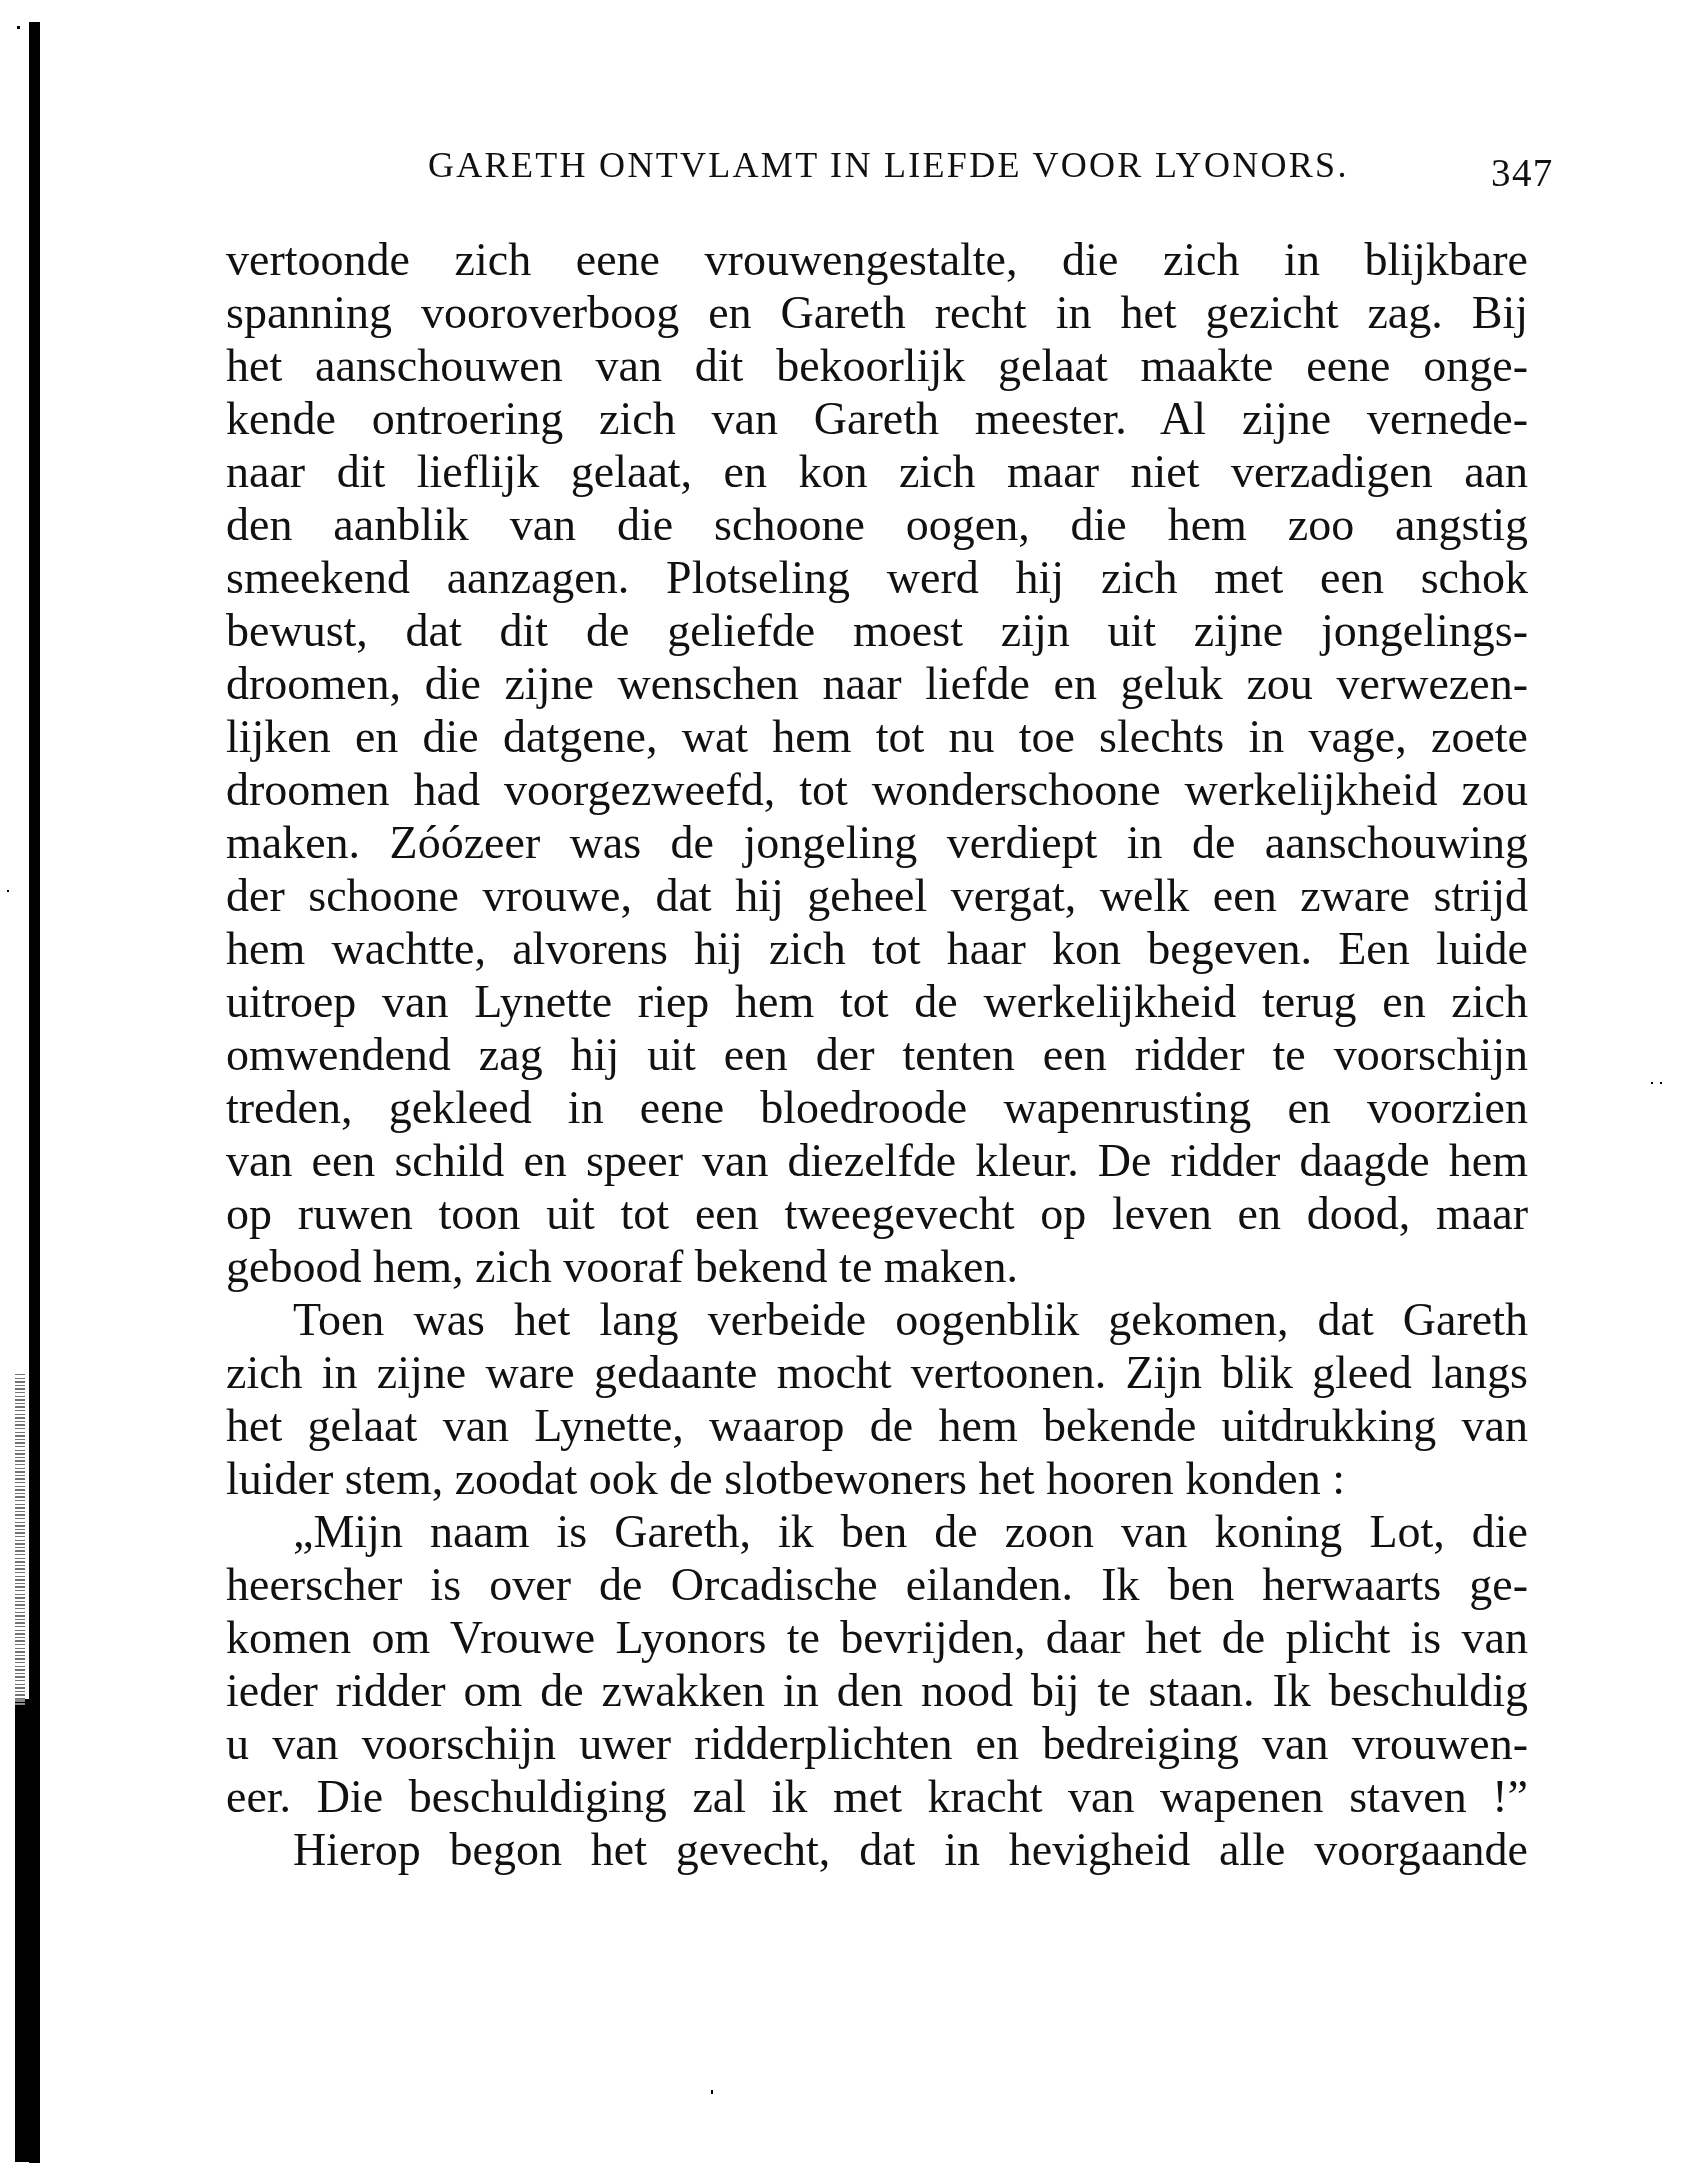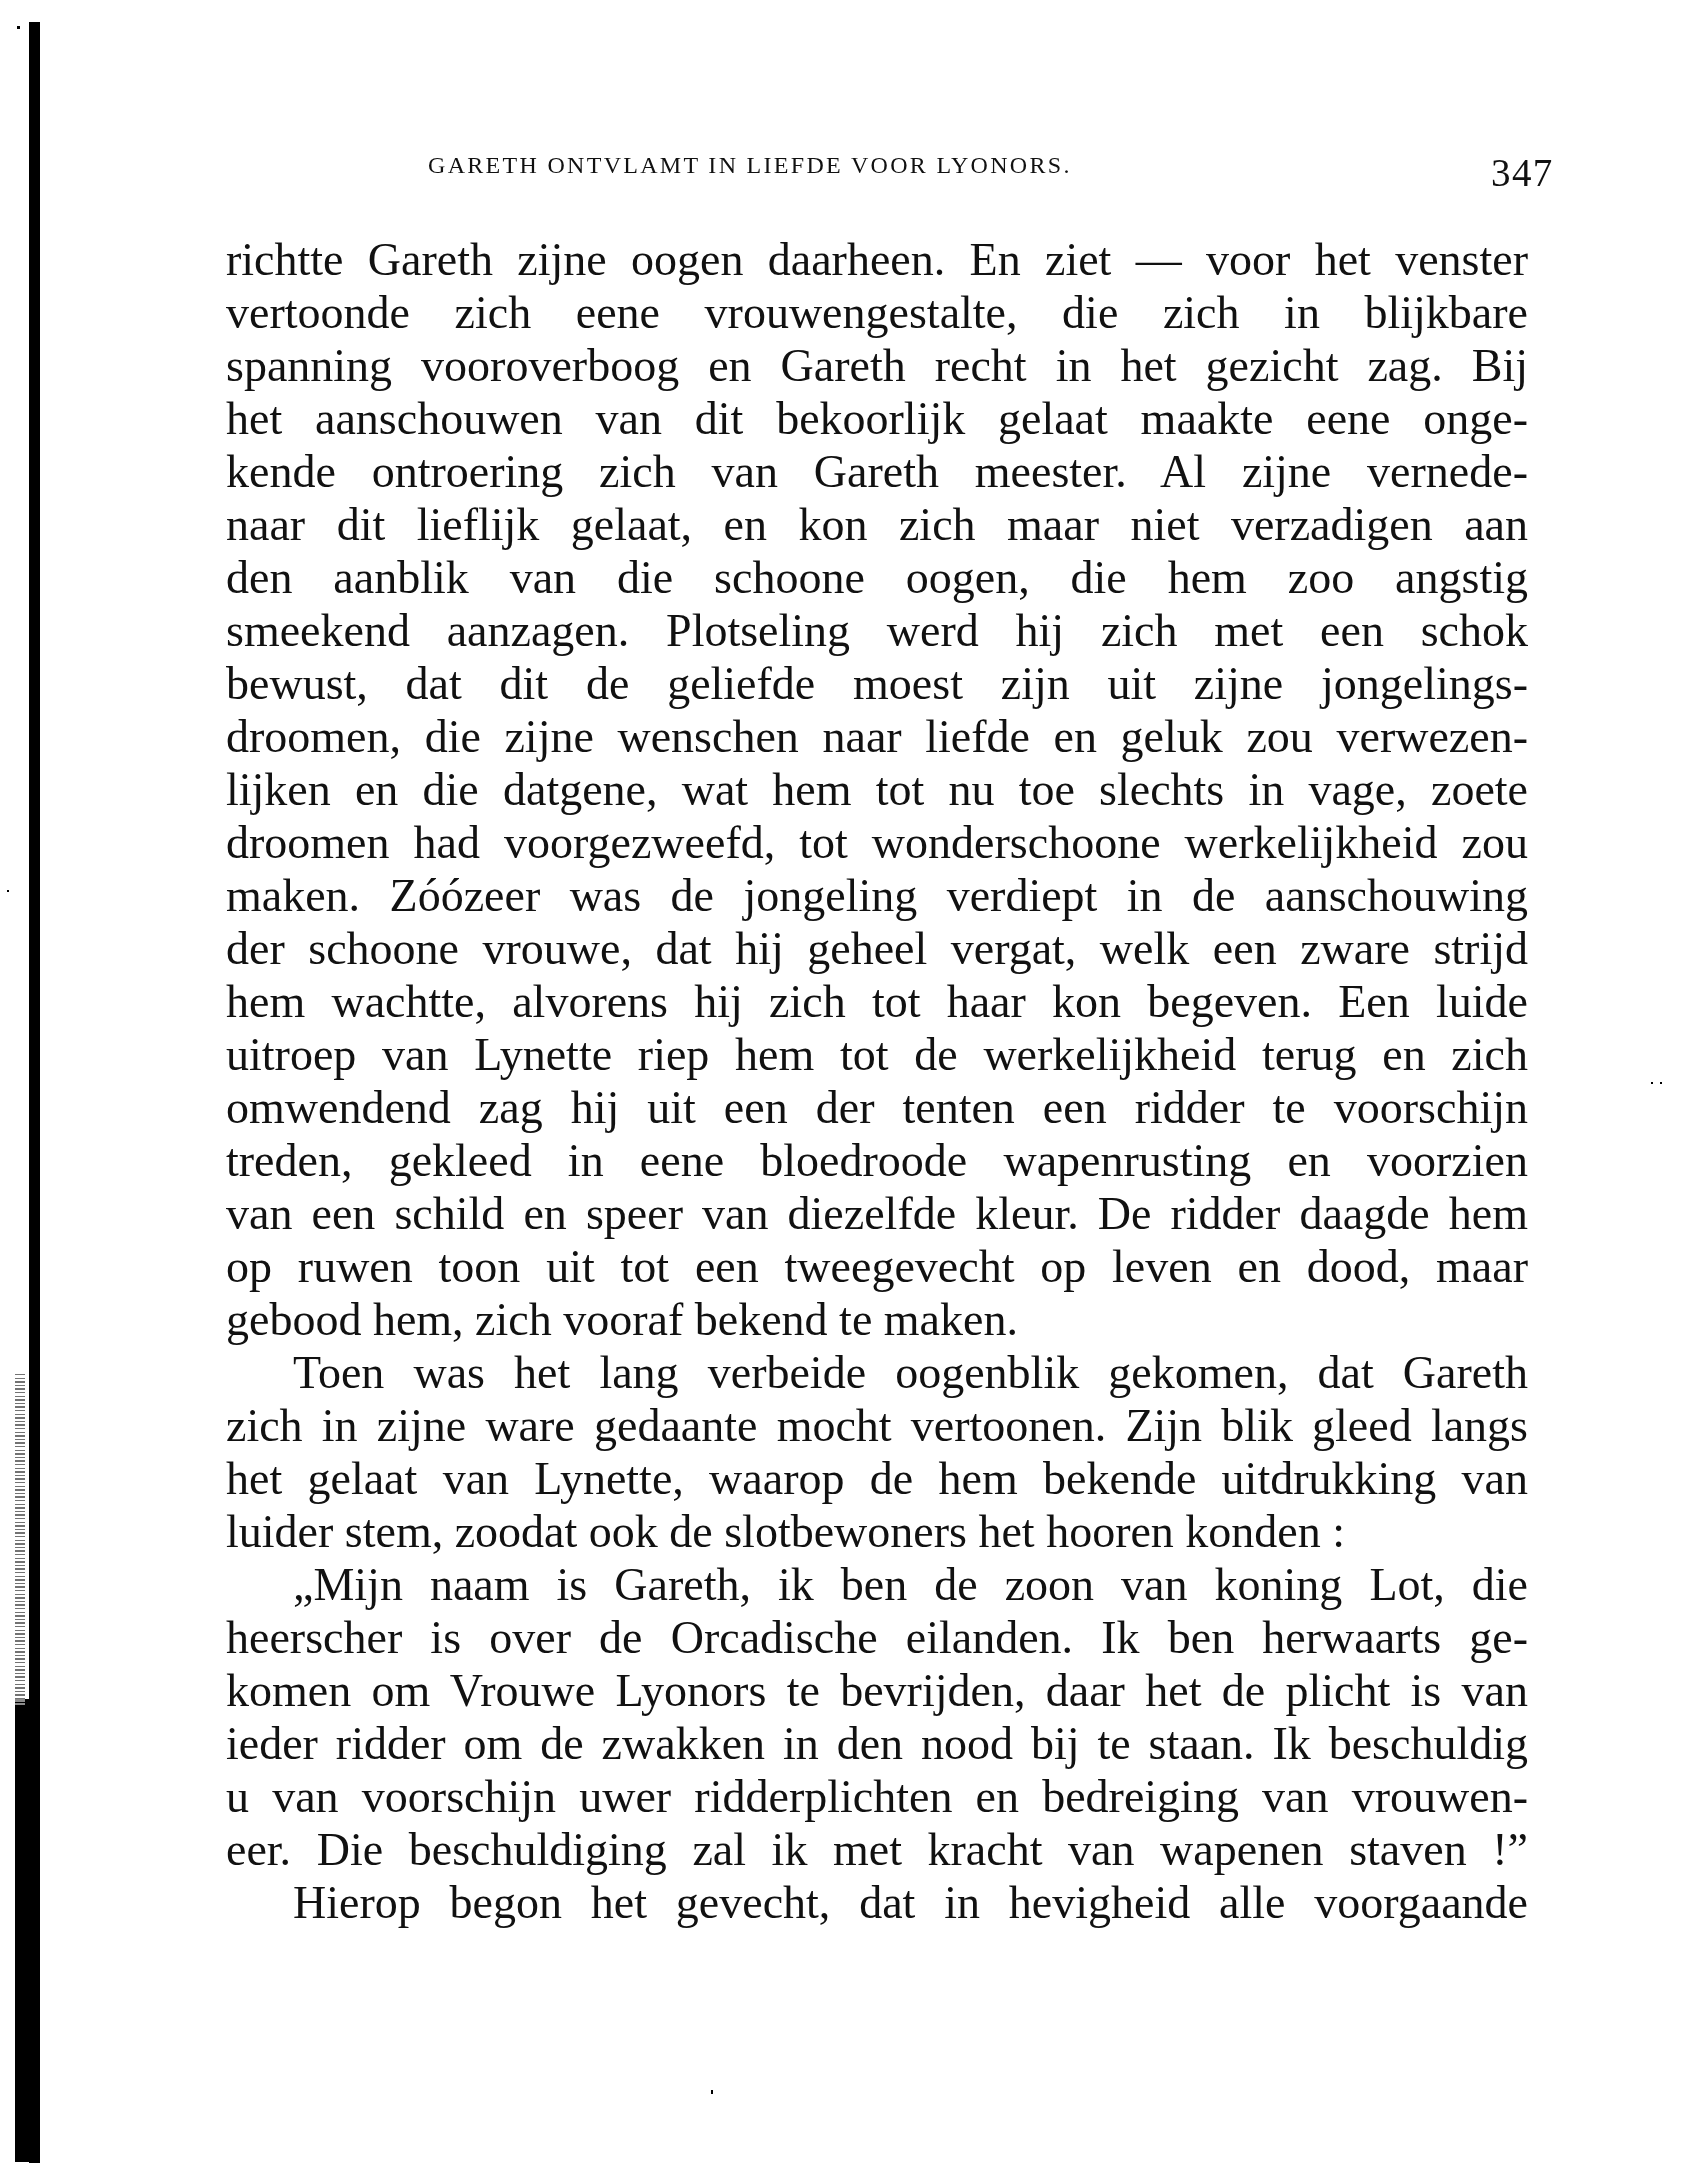--- a/index.html
+++ b/index.html
@@ -35,23 +35,23 @@
       position: absolute;
       left: 14.5px;
       top: 1374px;
       width: 10px;
       height: 333px;
       background: repeating-linear-gradient(180deg, #000 0 1.4px, #fff 1.4px 3.6px);
       opacity: 0.55;
     }
     .running-head {
       position: absolute;
-      top: 153px;
+      top: 147px;
       left: 428px;
-      font-size: 24px;
+      font-size: 36px;
       letter-spacing: 2.3px;
       white-space: nowrap;
       line-height: 1;
     }
     .page-number {
       position: absolute;
       top: 153px;
       left: 1491px;
       font-size: 39px;
       letter-spacing: 1.4px;
@@ -95,21 +95,20 @@
 <div class="speck" style="left:17.4px;top:26px;"></div>
 <div class="speck" style="left:7.2px;top:890px;width:2.2px;height:2.2px;"></div>
 <div class="speck" style="left:1651px;top:1082px;width:2.2px;height:2.2px;"></div>
 <div class="speck" style="left:1660px;top:1082px;width:2.2px;height:2.2px;"></div>
 <div class="speck" style="left:711px;top:2090px;width:2.2px;height:3.6px;"></div>
 
 <div class="running-head">GARETH ONTVLAMT IN LIEFDE VOOR LYONORS.</div>
 <div class="page-number">347</div>
 
 <div class="body-text" id="body-text">
-    <span class="line">richtte Gareth zijne oogen daarheen. En ziet — voor het venster</span>
     <span class="line">vertoonde zich eene vrouwengestalte, die zich in blijkbare</span>
     <span class="line">spanning vooroverboog en Gareth recht in het gezicht zag. Bij</span>
     <span class="line">het aanschouwen van dit bekoorlijk gelaat maakte eene onge-</span>
     <span class="line">kende ontroering zich van Gareth meester. Al zijne vernede-</span>
     <span class="line">naar dit lieflijk gelaat, en kon zich maar niet verzadigen aan</span>
     <span class="line">den aanblik van die schoone oogen, die hem zoo angstig</span>
     <span class="line">smeekend aanzagen. Plotseling werd hij zich met een schok</span>
     <span class="line">bewust, dat dit de geliefde moest zijn uit zijne jongelings-</span>
     <span class="line">droomen, die zijne wenschen naar liefde en geluk zou verwezen-</span>
     <span class="line">lijken en die datgene, wat hem tot nu toe slechts in vage, zoete</span>

